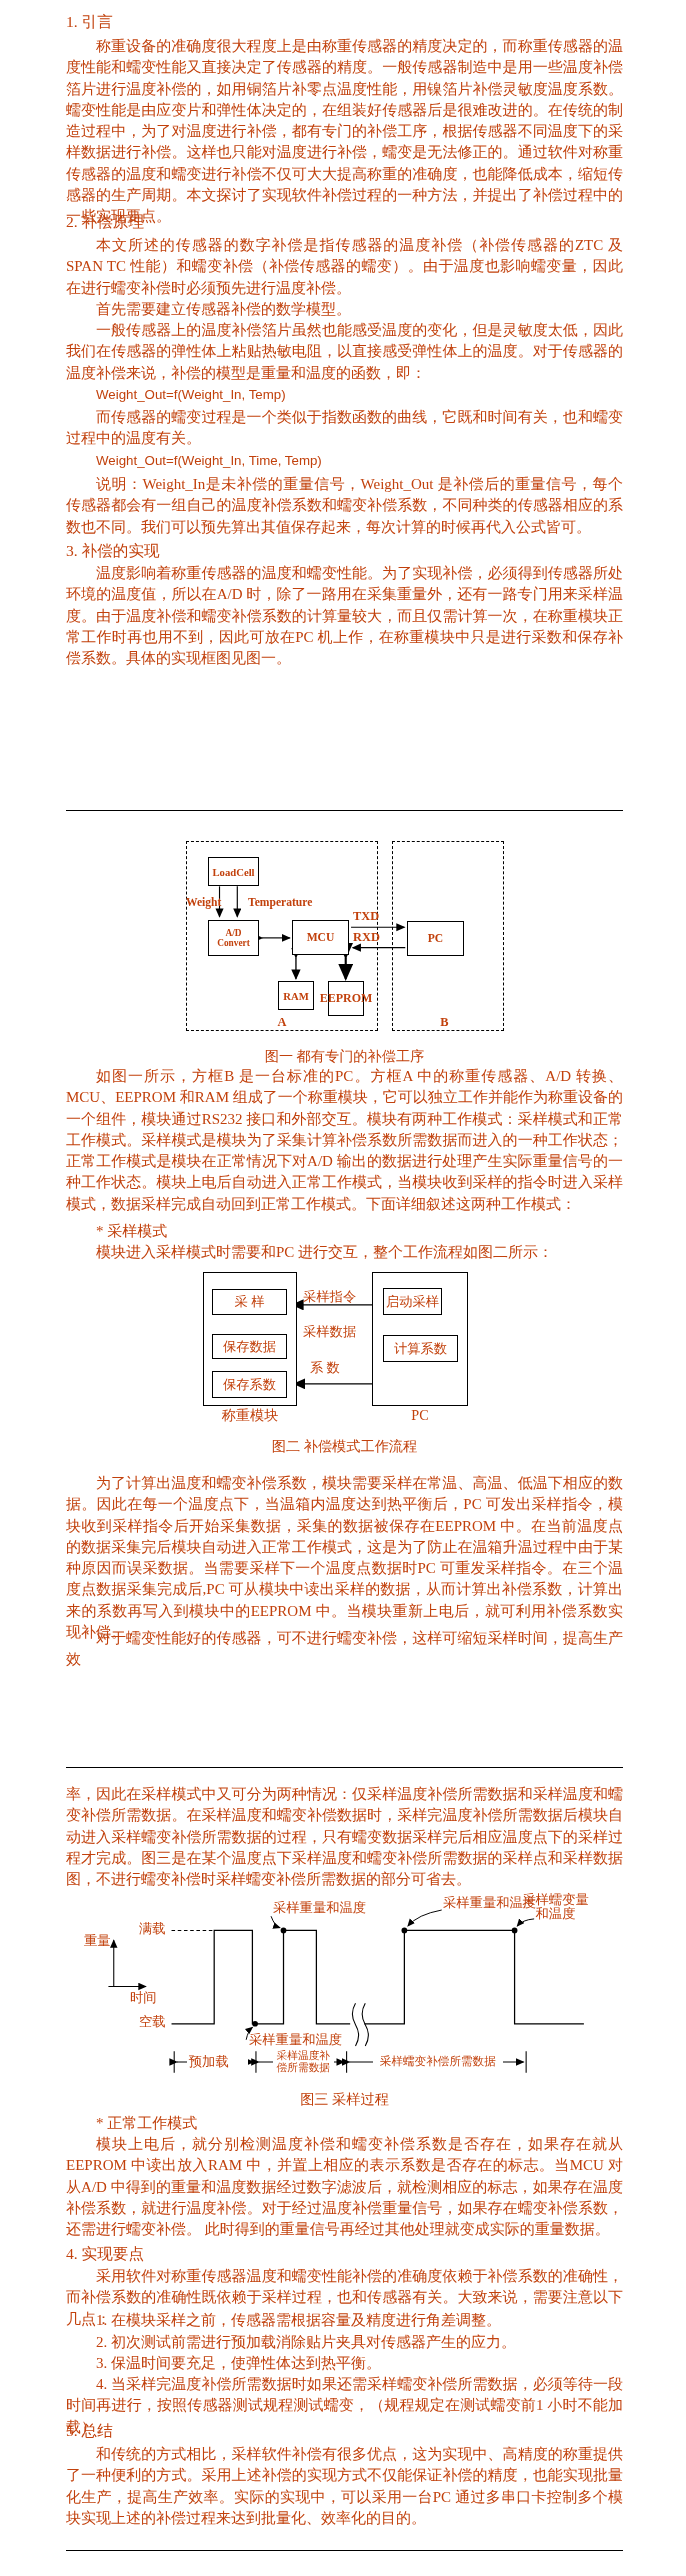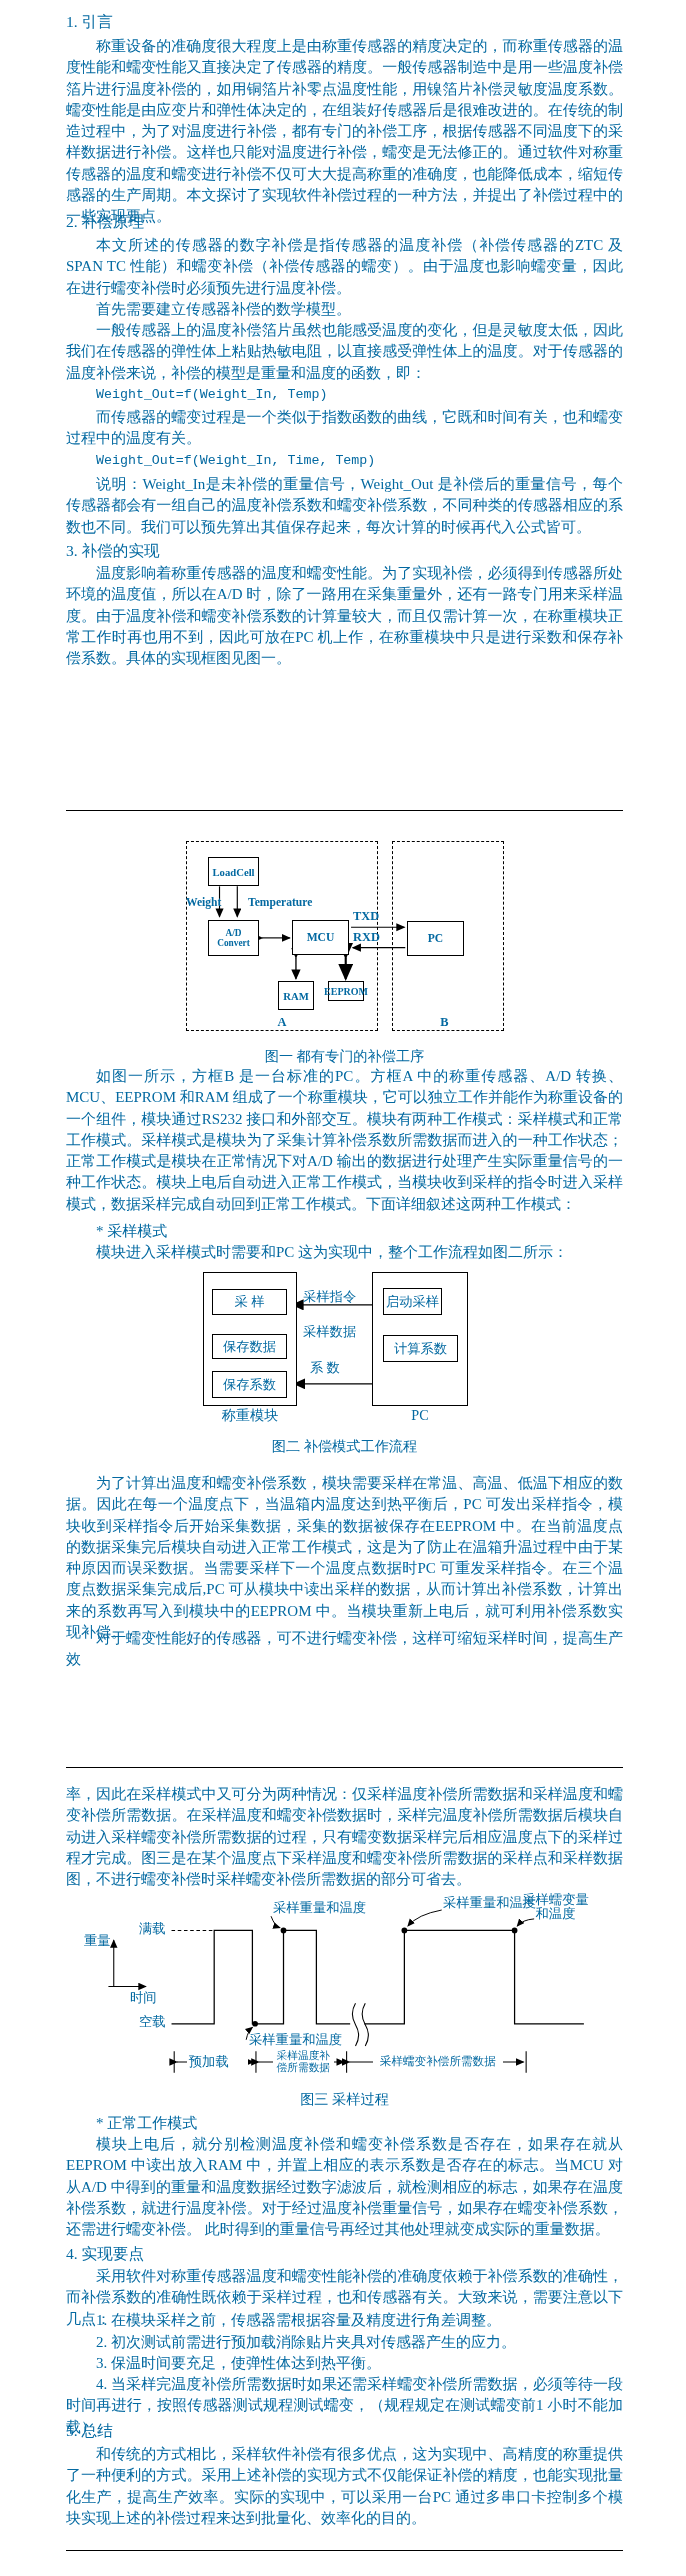--- a/index.html
+++ b/index.html
@@ -1,21 +1,21 @@
 <!DOCTYPE html>
 <html style="font-size:14.2px"><head>
 <meta charset="utf-8">
 <style>
   html,body{margin:0;padding:0;background:#fff}
-  .page{position:relative;width:687px;height:2576px;background:#ffffff;color:#0369a1;
+  .page{position:relative;width:687px;height:2576px;background:#ffffff;color:#c2410c;
         font-family:"Liberation Serif","DejaVu Serif",serif;overflow:hidden}
   .tb{position:absolute;left:66px;width:557px;font-size:15px;line-height:21.3px;text-align:justify}
   .ind{text-indent:2em}
   .hd{position:absolute;left:66px;width:557px;font-size:15.6px;line-height:21.3px}
-  .formula{position:absolute;left:96px;width:498px;font-family:Liberation Mono, monospace;font-size:13.3px;line-height:19.5px}
+  .formula{position:absolute;left:96px;width:498px;font-family:Liberation Sans, sans-serif;font-size:13.3px;line-height:19.5px}
   .sep{position:absolute;left:66px;width:557px;border-top:1.8px solid #000;height:0}
   .caption{position:absolute;left:66px;width:557px;text-align:center;font-size:14.2px;line-height:18px}
   .fig{position:absolute;left:0;width:687px}
   .fig svg{position:absolute;left:0;top:0}
   .box{position:absolute;border:0.9px solid #000;box-sizing:border-box;background:#fff;
        display:flex;align-items:center;justify-content:center;text-align:center}
   .b2{border-width:1.8px}
   .dash{position:absolute;border:0.9px dashed #000;box-sizing:border-box}
   .lbl{position:absolute;white-space:nowrap;line-height:1.1}
   .wrap{white-space:normal;text-align:center}
@@ -61,29 +61,29 @@
     <div class="dash" style="left:392px;top:0;width:112px;height:190px"></div>
     <div class="box b2 bold" style="left:208px;top:16px;width:51px;height:29px;font-size:10.7px">LoadCell</div>
     <div class="lbl bold" style="left:186px;top:56px;font-size:11.6px">Weight</div>
     <div class="lbl bold" style="left:248px;top:56px;font-size:11.6px">Temperature</div>
     <div class="box b2 bold" style="left:208px;top:79px;width:51px;height:36px;font-size:9.3px">A/D Convert</div>
     <div class="box bold" style="left:292px;top:79px;width:57px;height:35px;font-size:11.6px">MCU</div>
     <div class="lbl bold" style="left:353px;top:69px;font-size:12.4px">TXD</div>
     <div class="lbl bold" style="left:353px;top:90px;font-size:12.4px">RXD</div>
     <div class="box bold" style="left:407px;top:80px;width:57px;height:35px;font-size:11.6px">PC</div>
     <div class="box b2 bold" style="left:278px;top:140px;width:36px;height:29px;font-size:10.7px">RAM</div>
-    <div class="box b2 bold" style="left:328px;top:140px;width:36px;height:20px;font-size:10px">EEPROM</div>
+    <div class="box b2 bold" style="left:328px;top:140px;width:36px;height:35px;font-size:12px">EEPROM</div>
     <div class="lbl bold" style="left:266px;top:175px;width:32px;text-align:center;font-size:12.4px">A</div>
     <div class="lbl bold" style="left:432px;top:175px;width:25px;text-align:center;font-size:12.4px">B</div>
   </div>
   <div class="caption" style="top:1047px">图一  都有专门的补偿工序</div>
 
   <div class="tb ind" style="top:1066px">如图一所示，方框B 是一台标准的PC。方框A 中的称重传感器、A/D 转换、MCU、EEPROM 和RAM 组成了一个称重模块，它可以独立工作并能作为称重设备的一个组件，模块通过RS232 接口和外部交互。模块有两种工作模式：采样模式和正常工作模式。采样模式是模块为了采集计算补偿系数所需数据而进入的一种工作状态；正常工作模式是模块在正常情况下对A/D 输出的数据进行处理产生实际重量信号的一种工作状态。模块上电后自动进入正常工作模式，当模块收到采样的指令时进入采样模式，数据采样完成自动回到正常工作模式。下面详细叙述这两种工作模式：</div>
   <div class="tb" style="top:1221px;text-indent:2em">* 采样模式</div>
-  <div class="tb ind" style="top:1242px">模块进入采样模式时需要和PC 这为实现中，整个工作流程如图二所示：</div>
+  <div class="tb ind" style="top:1242px">模块进入采样模式时需要和PC 进行交互，整个工作流程如图二所示：</div>
 
   <div class="fig" style="top:1272px;height:158px">
     <svg width="687" height="158" viewBox="0 0 773 178">
       <defs>
         <marker id="ah2" markerWidth="11" markerHeight="10" refX="9" refY="4.5" orient="auto">
           <path d="M0,0 L10,4.5 L0,9 z" fill="#000"></path>
         </marker>
       </defs>
       <line x1="431" y1="37" x2="329" y2="37" stroke="#000" stroke-width="1.4" marker-end="url(#ah2)"></line>
       <path d="M471,101 L471,126 L331,126" fill="none" stroke="#000" stroke-width="1.4" marker-end="url(#ah2)"></path>

